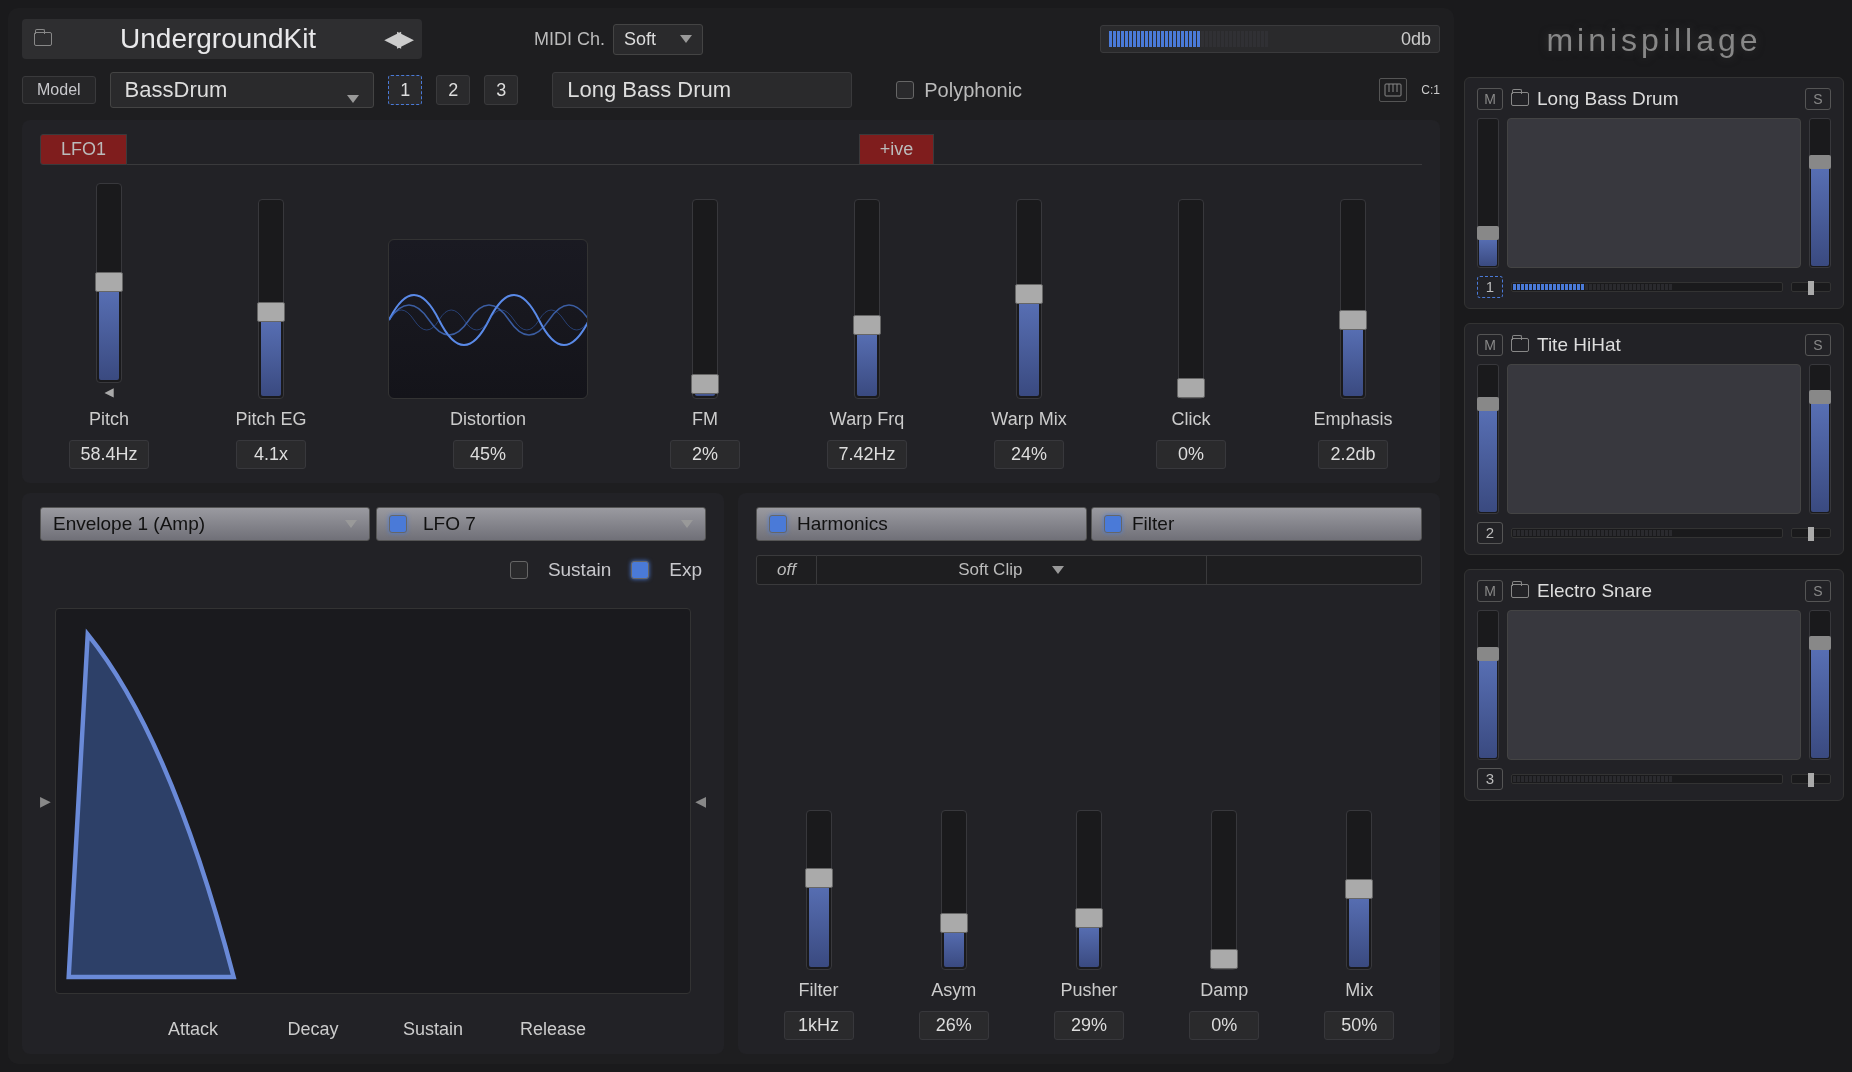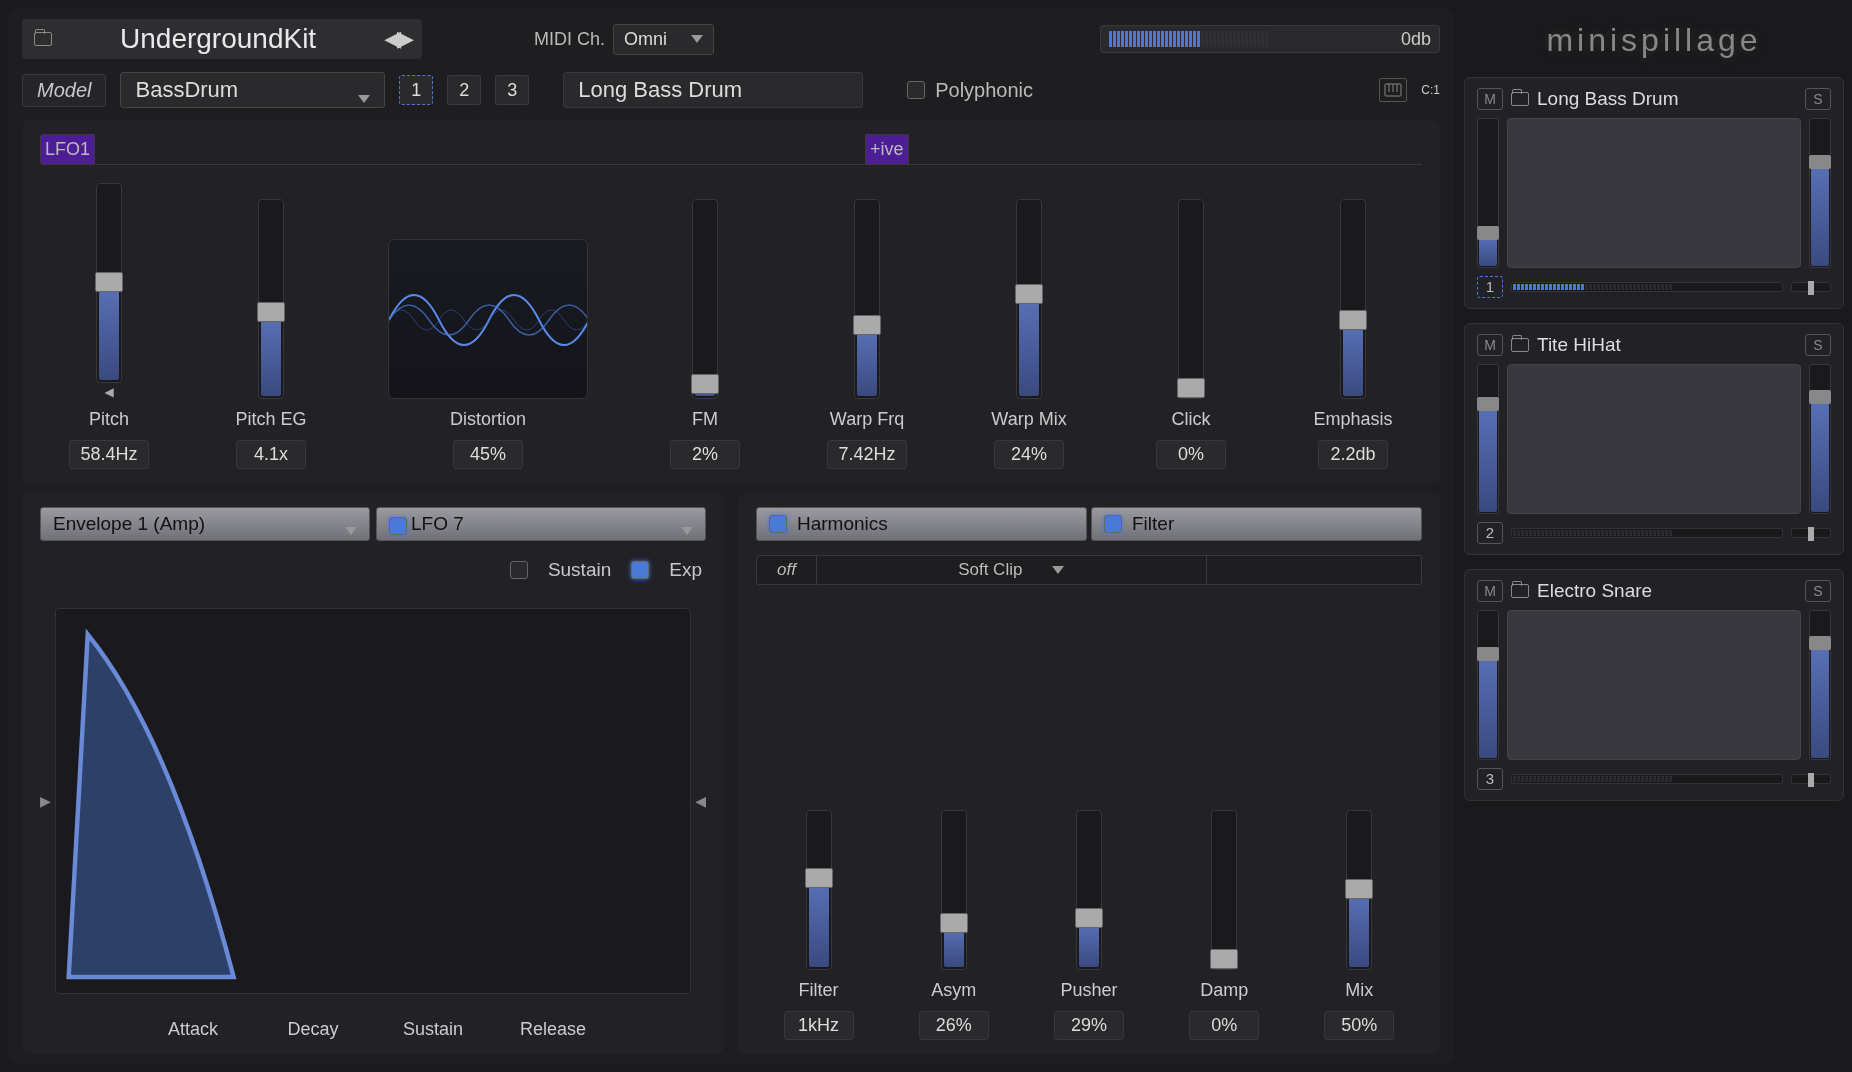--- a/index.html
+++ b/index.html
@@ -20,55 +20,55 @@
 .midi-sel { background:#2a2a2c; border:1px solid #444; border-radius:3px; padding:4px 10px; font-size:18px; color:#ddd; display:flex; align-items:center; gap:24px; }
 .midi-sel .tri { font-size:12px; color:#999; }
 .top-meter { flex:1; max-width:340px; height:28px; background:#2a2a2c; border:1px solid #3a3a3c; border-radius:3px; display:flex; align-items:center; padding:0 8px; justify-content:space-between; margin-left:auto; }
 .meter-bars { display:flex; gap:1px; }
 .meter-bars span { width:3px; height:16px; background:#4a7ad8; display:inline-block; }
 .meter-bars span.dim { background:#303034; }
 .db-val { font-size:18px; color:#ccc; }
 
 
 .modelrow { display:flex; align-items:center; gap:14px; height:40px; }
-.model-lbl { background:#262628; border:1px solid #3a3a3c; border-radius:3px; padding:4px 14px; font-size:20px; color:#c8c8cc;font-style:italic; }
+.model-lbl { background:#262628; border:1px solid #3a3a3c; border-radius:3px; padding:4px 14px; font-size:16px; color:#c8c8cc; }
 .model-sel { background:#2a2a2c; border:1px solid #444; border-radius:3px; padding:4px 14px; font-size:22px; color:#ddd; display:flex; align-items:flex-end; gap:120px; }
 .pad-btn { width:34px; height:30px; background:#2a2a2c; border:1px solid #3a3a3c; border-radius:3px; color:#ddd; font-size:18px; text-align:center; line-height:28px; cursor:pointer; }
 .pad-btn.sel { border:1.5px dashed #4a7ad8; }
 .pad-name { background:#2a2a2c; border:1px solid #3a3a3c; border-radius:3px; padding:4px 14px; font-size:22px; color:#ddd; width:300px; margin-left:20px; }
 .poly { display:flex; align-items:center; gap:10px; margin-left:30px; font-size:20px; color:#bbb; }
 .chk { width:18px; height:18px; border:1px solid #666; border-radius:3px; background:#2a2a2c; }
 .chk.on { background:#4a7ad8; box-shadow:0 0 4px #4a7ad8; }
 .midi-learn { width:28px; height:24px; border:1px solid #555; border-radius:2px; display:flex; align-items:center; justify-content:center; margin-left:auto; }
 .midi-learn svg { width:18px; height:14px; }
 .cc { font-size:12px; color:#ccc; }
 
 
 .panel { background:#222226; border-radius:8px; padding:14px 18px; }
 .osc-tabs { display:flex; gap:0px; margin-bottom:10px; }
-.tab { border:1px solid #3a3a3c; padding:4px 4px; font-size:18px; color:#bbb; background:#4c1d95; }
+.tab { border:1px solid #3a3a3c; padding:4px 20px; font-size:18px; color:#bbb; background:#7f1d1d; }
 .tab:first-child { border-radius:3px 0 0 3px; }
 .tab:last-child { border-radius:0 3px 3px 0; }
 .osc-tabs .spacer { flex:1; border-bottom:1px solid #3a3a3c; }
 .slider-row { display:flex; gap:24px; align-items:flex-end; justify-content:space-around; padding-top:8px; }
 .sl-group { display:flex; flex-direction:column; align-items:center; gap:10px; width:90px; }
 .vslider { width:26px; height:200px; background:#1a1a1c; border:1px solid #38383c; border-radius:4px; position:relative; }
 .vslider .fill { position:absolute; bottom:2px; left:2px; right:2px; background:linear-gradient(180deg,#5a72b8,#3a4a80); border-radius:2px; }
 .vslider .thumb { position:absolute; left:-2px; right:-2px; height:20px; background:#aaa; border:1px solid #666; border-radius:2px; }
 .sl-lbl { font-size:18px; color:#ccc; }
 .sl-val { background:#2a2a2c; border:1px solid #38383c; border-radius:3px; padding:3px 10px; font-size:18px; color:#ddd; min-width:70px; text-align:center; }
 .harm-disp { width:200px; height:160px; background:linear-gradient(180deg,#1a1a22,#14141a); border:1px solid #333; border-radius:6px; position:relative; overflow:hidden; }
 .harm-group { display:flex; flex-direction:column; align-items:center; gap:10px; }
 .pitch-arrow { font-size:12px; color:#aaa; margin-top:-8px; }
 
 
 .bottom { display:flex; gap:14px; flex:1; }
 .env-panel { flex:1; background:#222226; border-radius:8px; padding:14px 18px; display:flex; flex-direction:column; }
 .env-head { display:flex; gap:0; margin-bottom:10px; }
-.env-head .sel { flex:1; background:linear-gradient(180deg,#9a9aa0,#707078); color:#111; border:1px solid #555; padding:5px 12px; font-size:19px; display:flex; align-items:flex-end; gap:4px; border-radius:3px; }
+.env-head .sel { flex:1; background:linear-gradient(180deg,#9a9aa0,#707078); color:#111; border:1px solid #555; padding:5px 12px; font-size:19px; display:flex; align-items:center; gap:16px; border-radius:3px; }
 .env-opts { display:flex; gap:20px; justify-content:flex-end; padding:8px 4px; font-size:19px; align-items:center; }
 .env-graph { flex:1; background:#1a1a1e; border:1px solid #333; border-radius:4px; position:relative; margin:6px 0; min-height:180px; }
 .env-graph svg { width:100%; height:100%; }
 .env-row { display:flex; justify-content:center; gap:10px; margin-top:6px; }
 .env-param { display:flex; flex-direction:column; align-items:center; gap:8px; width:110px; }
 .env-arrow { color:#888; font-size:14px; }
 
 .dist-panel { flex:1; background:#222226; border-radius:8px; padding:14px 18px; display:flex; flex-direction:column; }
 .dist-head { display:flex; gap:0; }
 .dist-head .htab { flex:1; background:linear-gradient(180deg,#9a9aa0,#707078); color:#111; border:1px solid #555; padding:5px 12px; font-size:19px; display:flex; align-items:center; gap:10px; border-radius:3px; }
@@ -110,21 +110,21 @@
     <div class="topbar">
       <div class="preset">
         <span class="folder-ic"></span>
         <span class="preset-name">UndergroundKit</span>
         <span class="nav-arrows">◀▶</span>
       </div>
       <div style="flex:0 0 80px"></div>
       <div class="midi-wrap">
         <span class="midi-lbl">MIDI Ch.</span>
         <div class="midi-sel">
-          <span>Omni</span>
+          <span>Soft</span>
           <span class="tri"></span>
         </div>
       </div>
       <div class="top-meter">
         <div class="meter-bars">
             <span></span>
             <span></span>
             <span></span>
             <span></span>
             <span></span>

